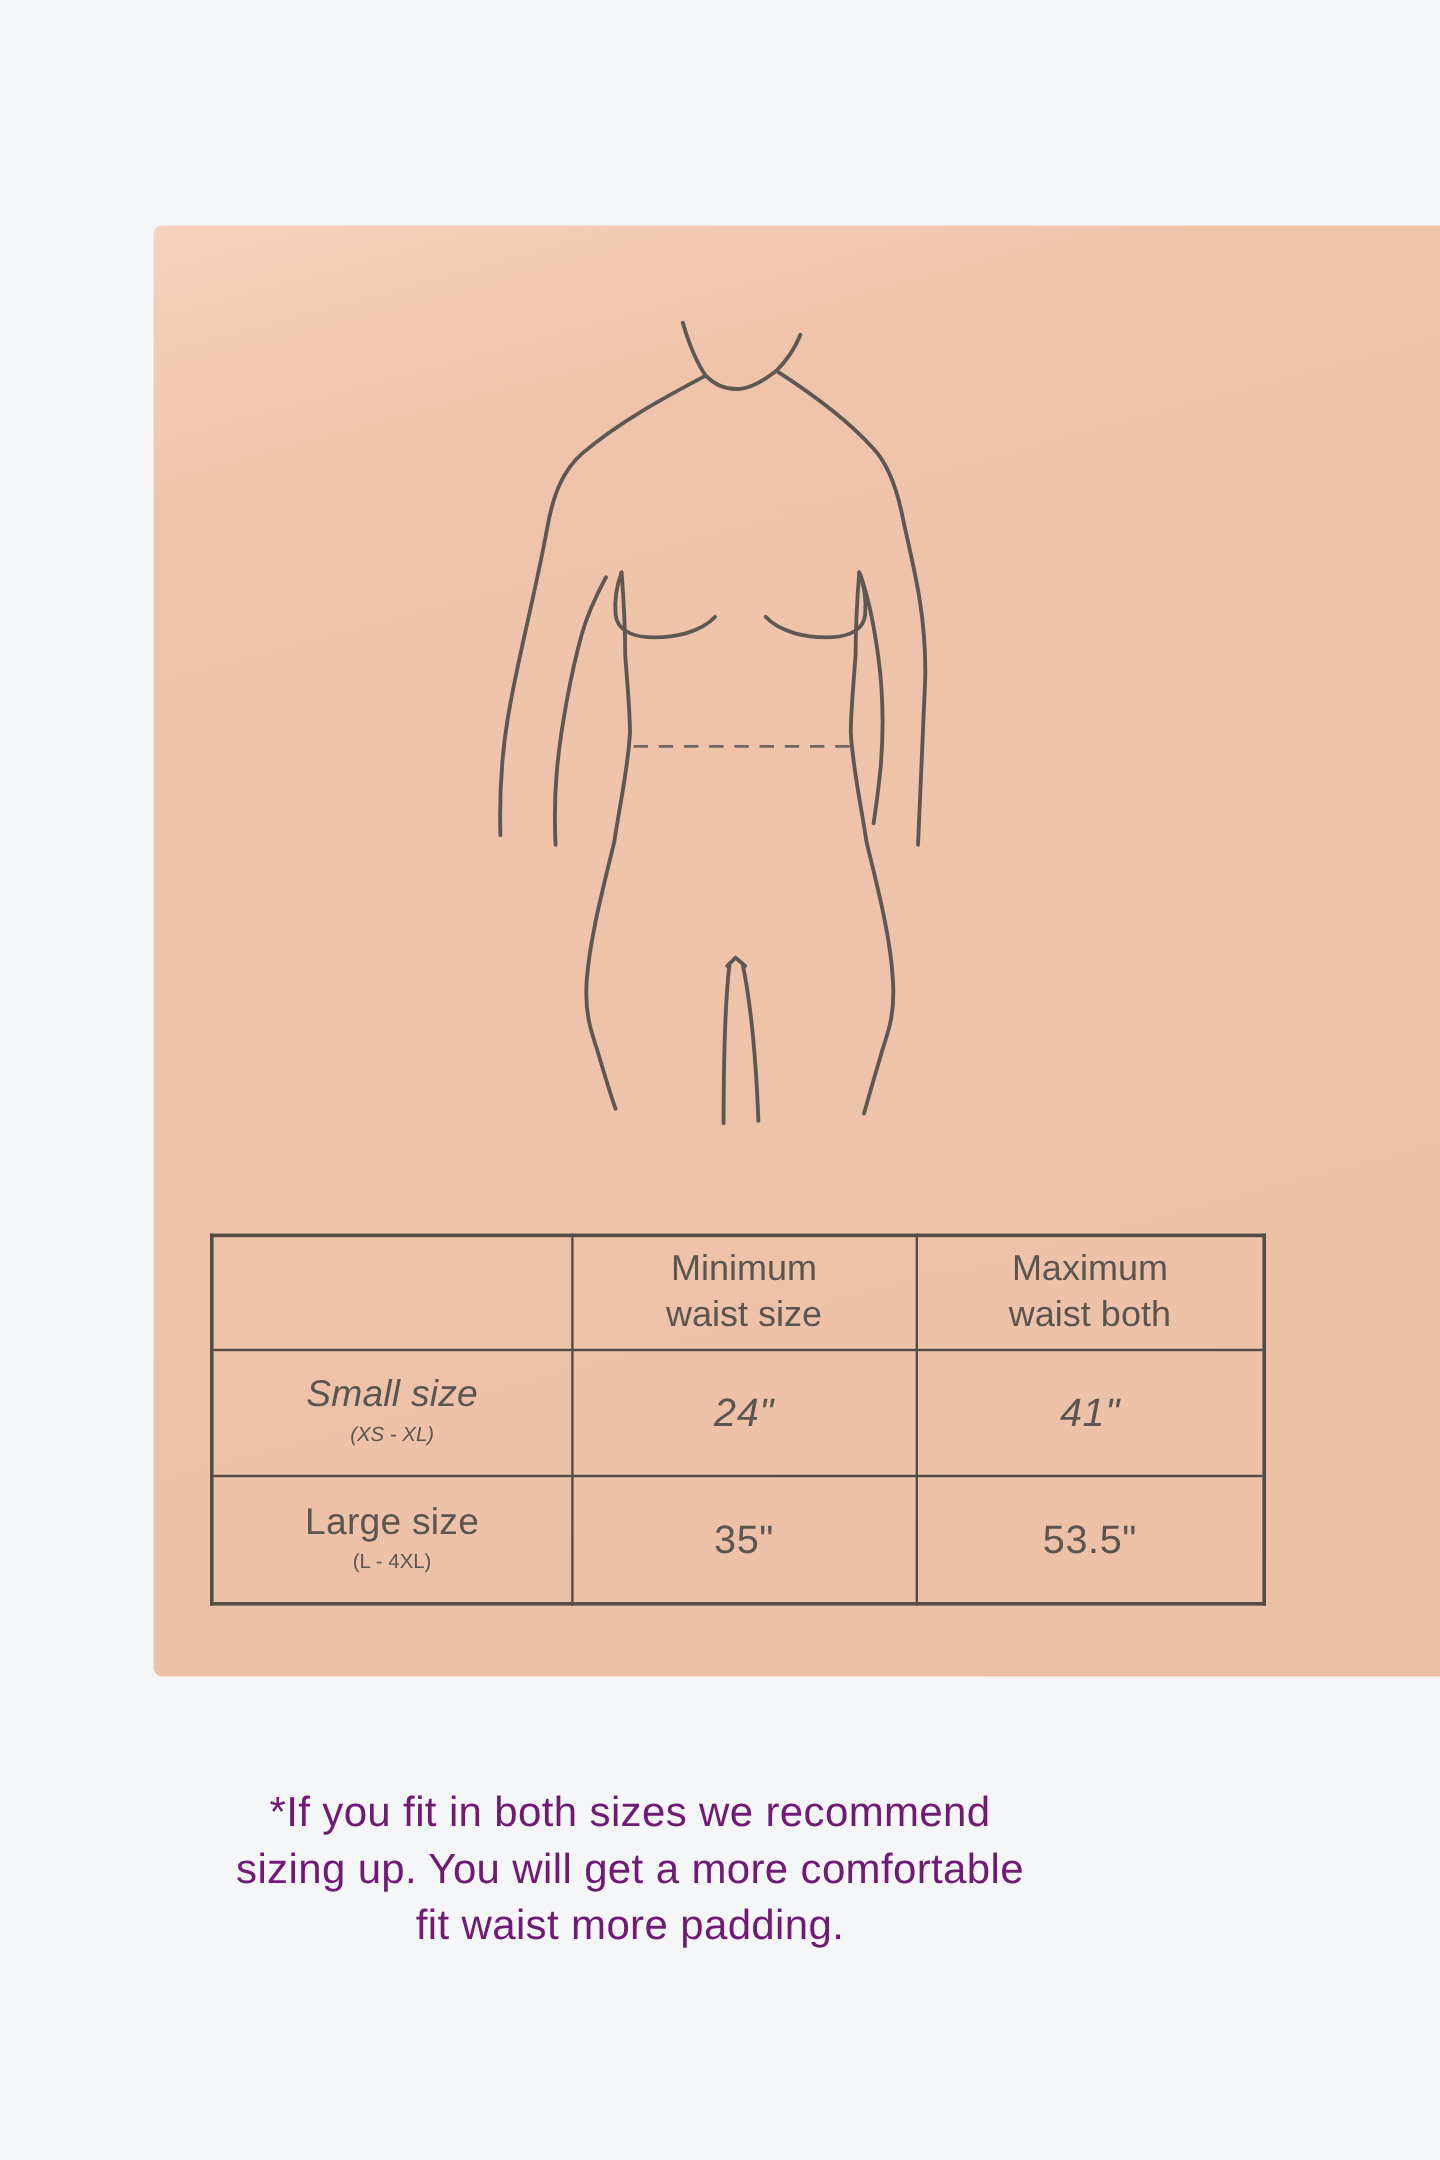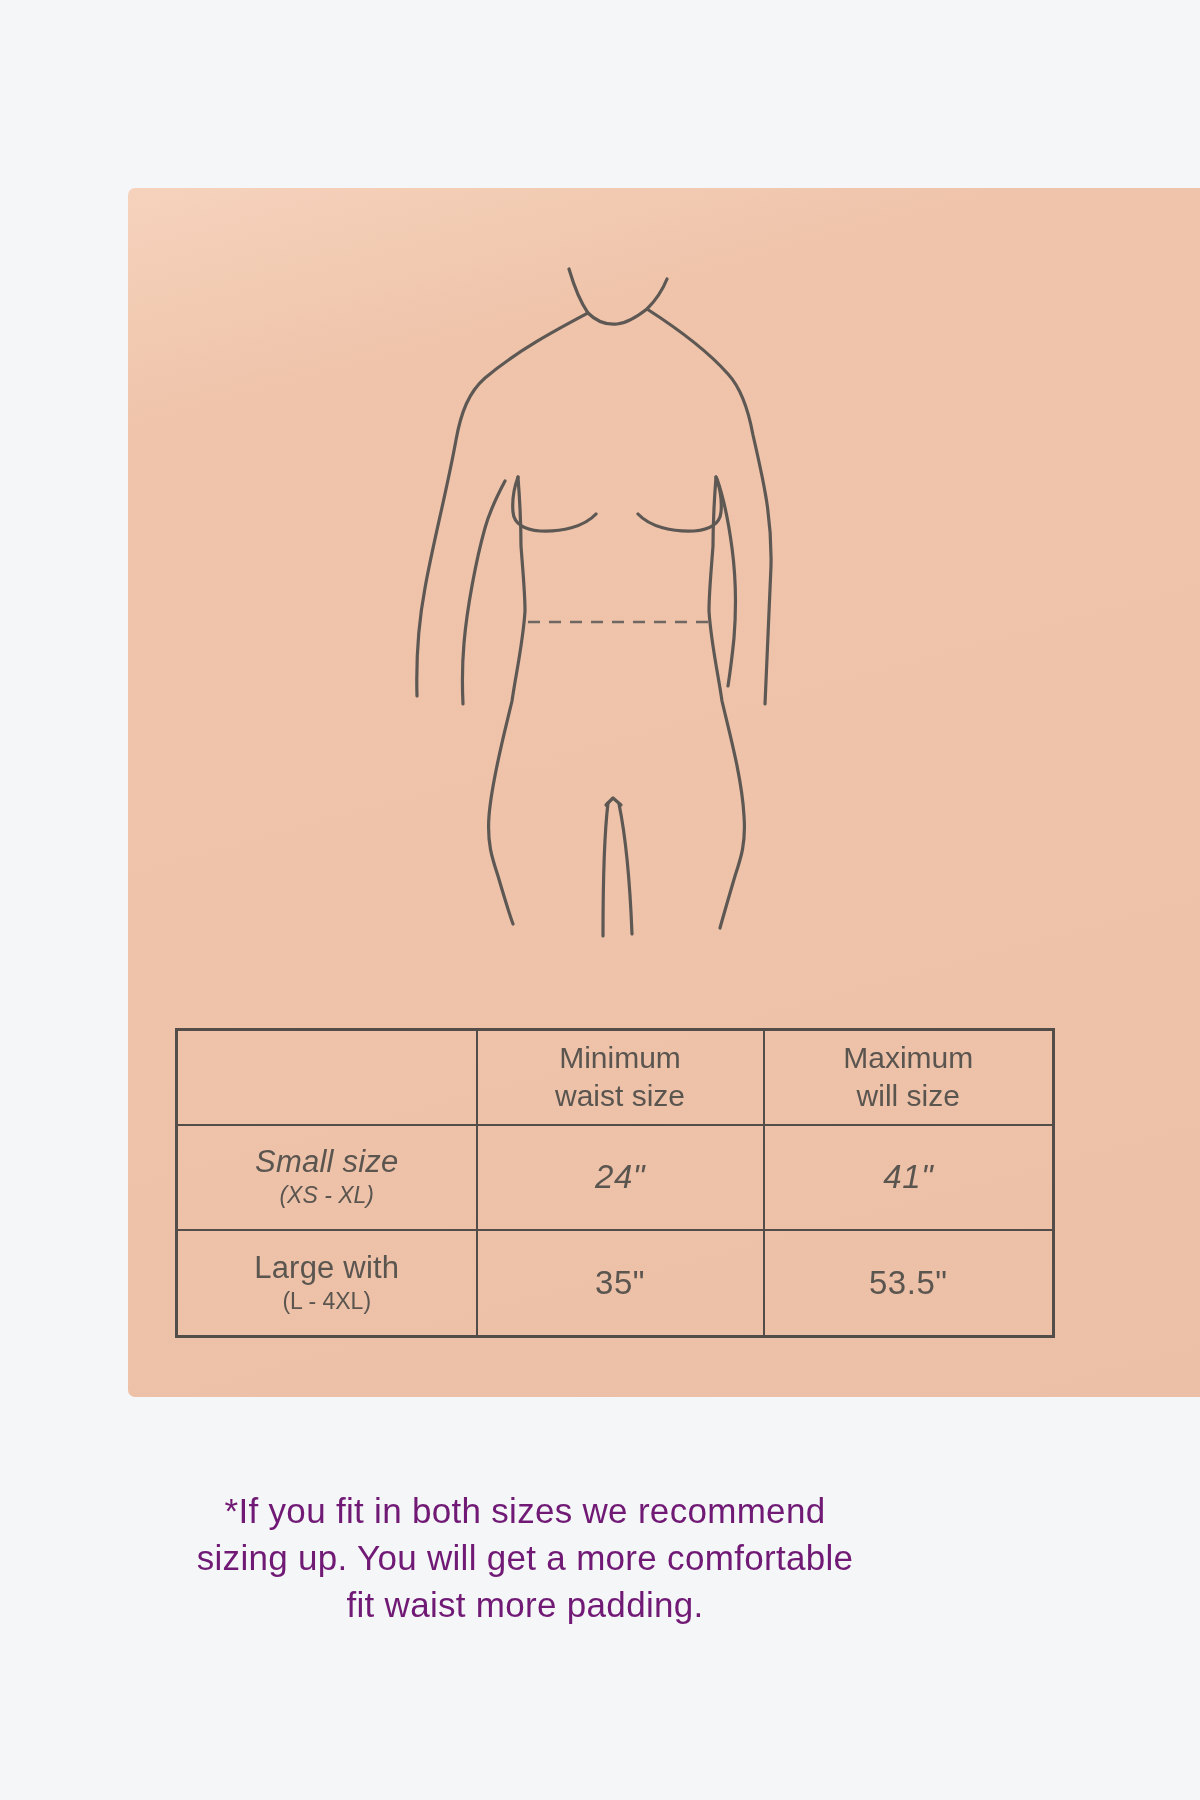--- a/index.html
+++ b/index.html
@@ -41,21 +41,21 @@
     text-align: center;
     vertical-align: middle;
     font-weight: normal;
   }
   .size-table { border: 3px solid #534d49; }
   .size-table tr.head th { height: 95px; font-size: 30px; line-height: 38px; }
   .size-table tr.head th .wrap { display: inline-block; max-width: 165px; }
   .size-table tr.r1 td { height: 105px; font-style: italic; }
   .size-table tr.r2 td { height: 107px; }
   .size-table .lbl { font-size: 31px; line-height: 37px; letter-spacing: 0.2px; }
-  .size-table .sub { font-size: 23px; line-height: 31px; }
+  .size-table .sub { font-size: 17px; line-height: 31px; }
   .size-table .val { font-size: 33px; letter-spacing: 0.5px; }
   .footnote {
     position: absolute;
     left: 65px;
     top: 1487px;
     width: 920px;
     text-align: center;
     color: #701a75;
     font-size: 35px;
     line-height: 47px;
@@ -113,34 +113,34 @@
           <col style="width:287px">
           <col style="width:290px">
       </colgroup>
       <tbody>
           <tr class="head">
         <th></th>
         <th>
           <span class="wrap">Minimum waist size</span>
         </th>
         <th>
-          <span class="wrap">Maximum will size</span>
+          <span class="wrap">Maximum waist both</span>
         </th>
       </tr>
       <tr class="r1">
         <td>
           <div class="lbl">Small size</div>
           <div class="sub">(XS - XL)</div>
         </td>
         <td class="val">24"</td>
         <td class="val">41"</td>
       </tr>
       <tr class="r2">
         <td>
-          <div class="lbl">Large with</div>
+          <div class="lbl">Large size</div>
           <div class="sub">(L - 4XL)</div>
         </td>
         <td class="val">35"</td>
         <td class="val">53.5"</td>
       </tr>
     </tbody>
       </table>
 
   </section>
 

